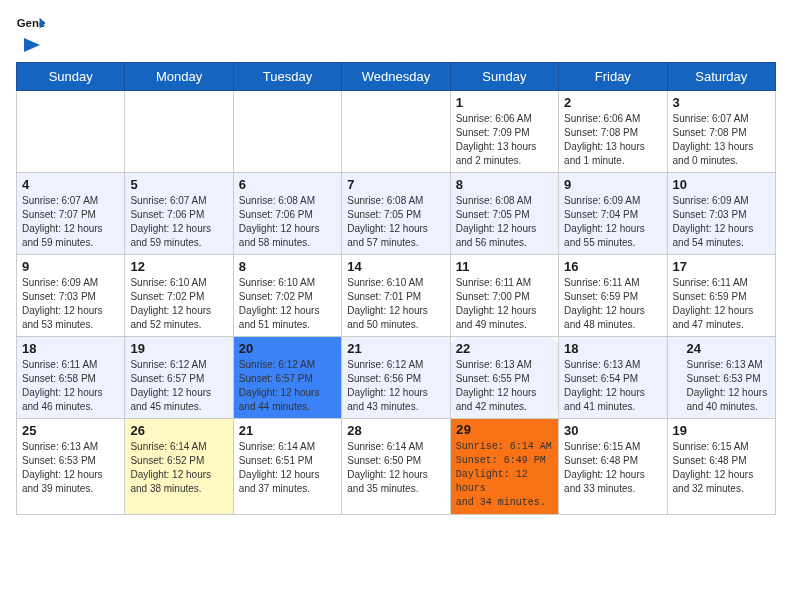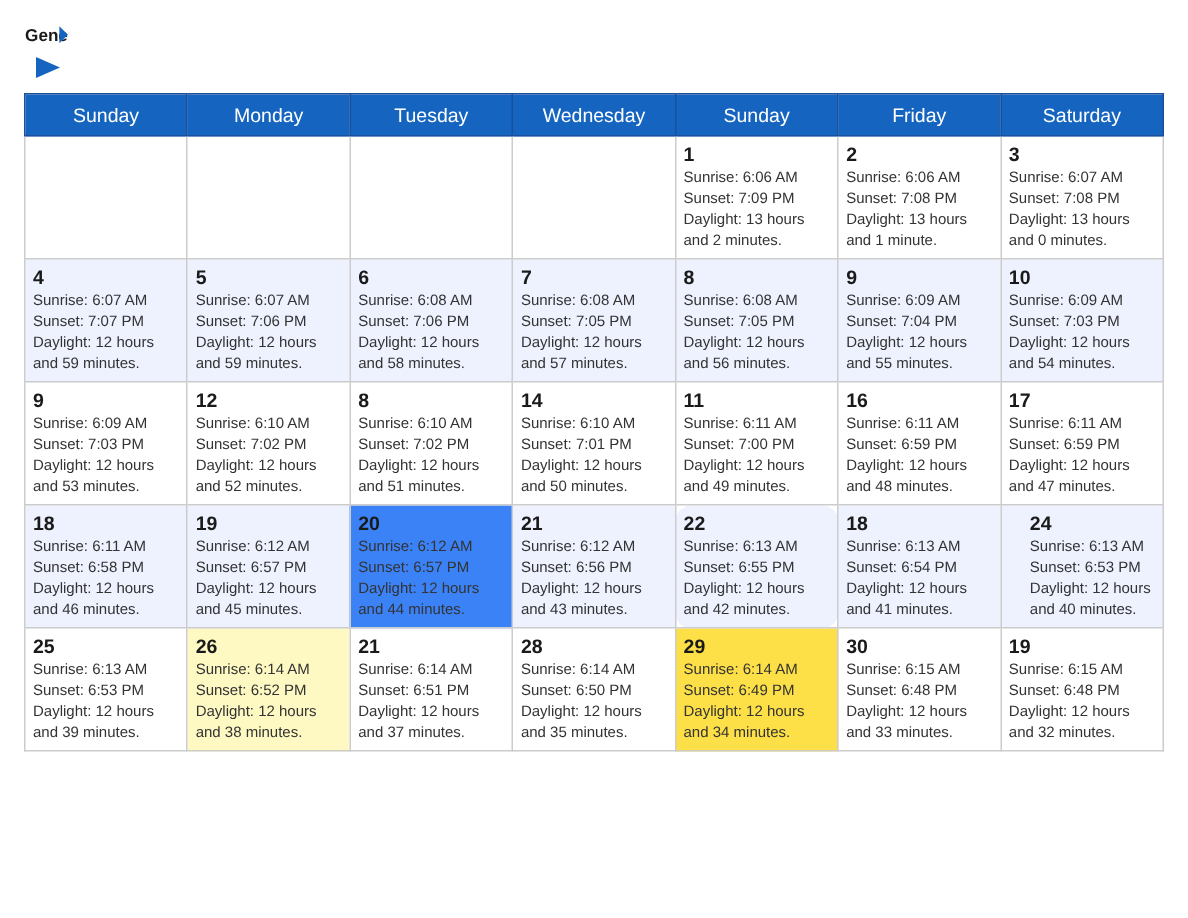--- a/index.html
+++ b/index.html
@@ -327,21 +327,21 @@
 Daylight: 12 hours
 and 37 minutes.</div>
         </td>
         <td style="background: rgb(255, 255, 255);">
           <div class="day-number">28</div>
           <div class="day-info" style="white-space: pre-line;">Sunrise: 6:14 AM
 Sunset: 6:50 PM
 Daylight: 12 hours
 and 35 minutes.</div>
         </td>
-        <td style="background: #fde047;">
+        <td style="background: #f97316; font-family: Liberation Mono, monospace;">
           <div class="day-number">29</div>
           <div class="day-info" style="white-space: pre-line;">Sunrise: 6:14 AM
 Sunset: 6:49 PM
 Daylight: 12 hours
 and 34 minutes.</div>
         </td>
         <td style="background: rgb(255, 255, 255);">
           <div class="day-number">30</div>
           <div class="day-info" style="white-space: pre-line;">Sunrise: 6:15 AM
 Sunset: 6:48 PM

